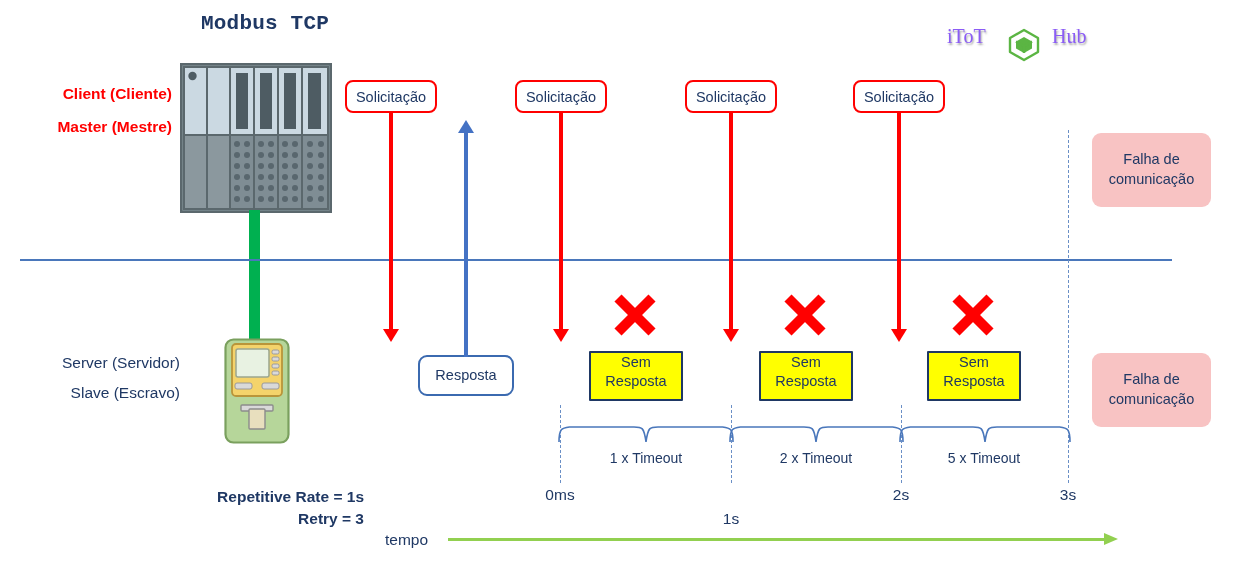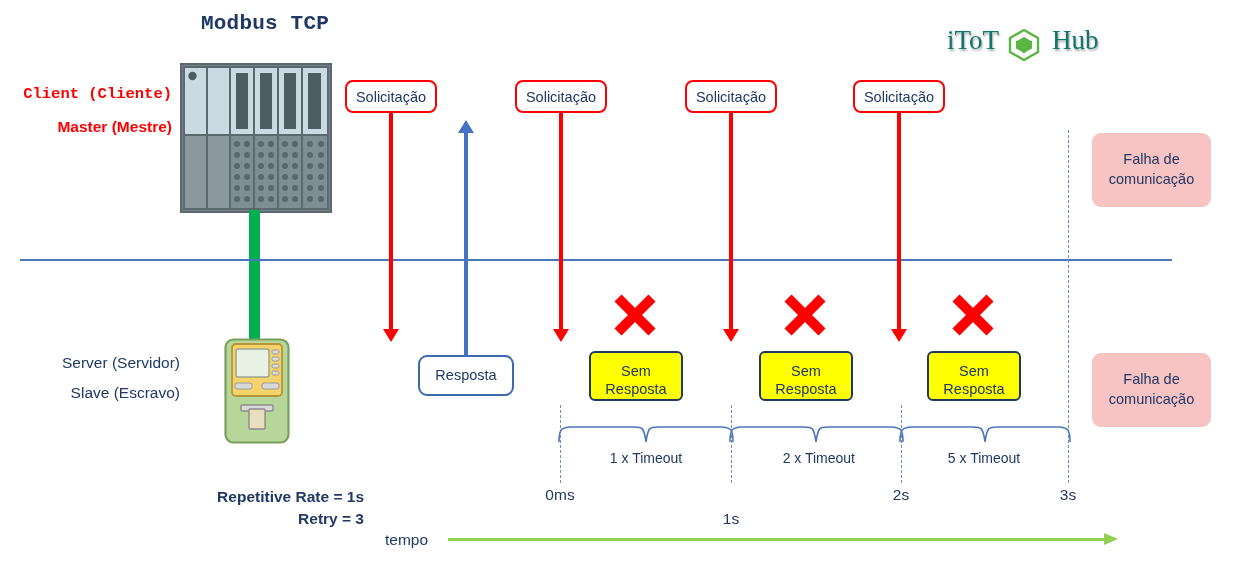--- a/index.html
+++ b/index.html
@@ -10,22 +10,22 @@
 
   
   #diagram-title{left:0;top:12px;width:530px;text-align:center;
       font-size:21px;font-weight:bold;color:#1f3864;letter-spacing:.2px;font-family:Liberation Mono, monospace;}
   .side-label{font-size:15.5px;font-weight:bold;color:#ff0000;text-align:right;}
   .side-label-blue{font-size:15.5px;color:#1f3864;text-align:right;font-weight:normal;}
   .cfg-label{font-size:15.5px;color:#1f3864;text-align:right;font-weight:bold;}
 
   
   #logo{left:945px;top:22px;width:160px;height:40px;}
-  #logo .ltxt{font-family:"Liberation Serif","DejaVu Serif",serif;font-size:27px;
-      color:#0f766e;position:absolute;top:3px;text-shadow:1px 2px 2px rgba(140,140,140,.75);}
+  #logo .ltxt{font-family:"Liberation Serif","DejaVu Serif",serif;font-size:20px;
+      color:#8b5cf6;position:absolute;top:3px;text-shadow:1px 2px 2px rgba(140,140,140,.75);}
   #logo .l1{left:2px;}
   #logo .l2{left:107px;}
   #logo-cube{position:absolute;left:60px;top:4px;width:38px;height:38px;}
 
   
   #plc{left:180px;top:63px;width:152px;height:150px;}
   #meter{left:224px;top:338px;width:66px;height:106px;}
   .cable{background:#00b050;}
 
   
@@ -50,23 +50,23 @@
   .arrow-up{width:4px;background:#4472c4;}
   .arrow-up-head{width:0;height:0;border-left:8px solid transparent;
       border-right:8px solid transparent;border-bottom:13px solid #4472c4;}
 
   
   .fail-box{background:#f8c3c3;border-radius:9px;color:#1f3864;font-size:14.5px;
       text-align:center;display:flex;align-items:center;justify-content:center;
       line-height:1.35;}
 
   
-  .noresp{background:#ffff00;border:2px solid #1f3864;border-radius:6px;
+  .noresp{background:#ffff00;border:2px solid #1f3864;border-radius:1px;
       color:#1f3864;font-size:14.5px;text-align:center;
-      display:flex;align-items:flex-end;justify-content:center;line-height:1.28;
+      display:flex;align-items:flex-start;justify-content:center;line-height:1.28;
       box-sizing:border-box;}
 
   
   .xmark{width:46px;height:46px;}
 
   
   .tick{width:0;border-left:1.5px dashed #6a8fc6;}
   .tline{font-size:15.5px;color:#1f3864;text-align:center;}
   .brace-label{font-size:14px;color:#1f3864;text-align:center;}
 </style>
@@ -83,21 +83,21 @@
         <polygon points="19,4 33,12 33,26 19,34 5,26 5,12"></polygon>
         <polygon points="19,11 27,15.6 27,22.4 19,27 11,22.4 11,15.6" fill="#5bb543" stroke="none"></polygon>
         <polyline points="11,15.6 19,20 27,15.6"></polyline>
         <line x1="19" y1="20" x2="19" y2="27"></line>
       </g>
     </svg>
   </span>
   <span class="ltxt l2">Hub</span>
 </div>
 
-<div class="abs side-label nowrap" style="left:0;top:85px;width:172px;font-family:Liberation Mono, monospace;">Client (Cliente)</div>
+<div class="abs side-label nowrap" style="left:0;top:85px;width:172px;">Client (Cliente)</div>
 <div class="abs side-label nowrap" style="left:0;top:118px;width:172px;">Master (Mestre)</div>
 
 <div class="abs" id="plc">
   <svg width="152" height="150" viewBox="0 0 152 150">
     <rect x="1" y="1" width="150" height="148" fill="#7c8c92" stroke="#5b686d" stroke-width="2.5"></rect>
 
     <rect x="4" y="4" width="23" height="68" fill="#cbd9e2" stroke="#5b686d" stroke-width="2"></rect>
     <circle cx="12.5" cy="13" r="4.2" fill="#4e5c63"></circle>
     <rect x="27" y="4" width="23" height="68" fill="#cbd9e2" stroke="#5b686d" stroke-width="2"></rect>
     <rect x="50" y="4" width="24" height="68" fill="#cbd9e2" stroke="#5b686d" stroke-width="2"></rect>
@@ -293,18 +293,18 @@
     <path d="M3,22 C3,8 6,8 14,7 L77,7 C85,7 87,7 89,22 C91,7 93,7 101,7 L165,7 C173,8 176,8 176,22" fill="none" stroke="#4a77bb" stroke-width="1.6"></path>
   </svg>
 </div>
 <div class="abs" style="left:897px;top:420px;">
   <svg width="176" height="24" viewBox="0 0 176 24">
     <path d="M3,22 C3,8 6,8 14,7 L76,7 C84,7 86,7 88,22 C90,7 92,7 100,7 L162,7 C170,8 173,8 173,22" fill="none" stroke="#4a77bb" stroke-width="1.6"></path>
   </svg>
 </div>
 
 <div class="abs brace-label" style="left:565px;top:450px;width:162px;">1 x Timeout</div>
-<div class="abs brace-label" style="left:693px;top:450px;width:162px;text-align:right;">2 x Timeout</div>
+<div class="abs brace-label" style="left:735px;top:450px;width:162px;">2 x Timeout</div>
 <div class="abs brace-label" style="left:903px;top:450px;width:162px;">5 x Timeout</div>
 
 <div class="abs" id="tempo-label">tempo</div>
 <div class="abs" id="time-axis"></div>
 <div class="abs" id="time-axis-head"></div>
 
 </body></html>

